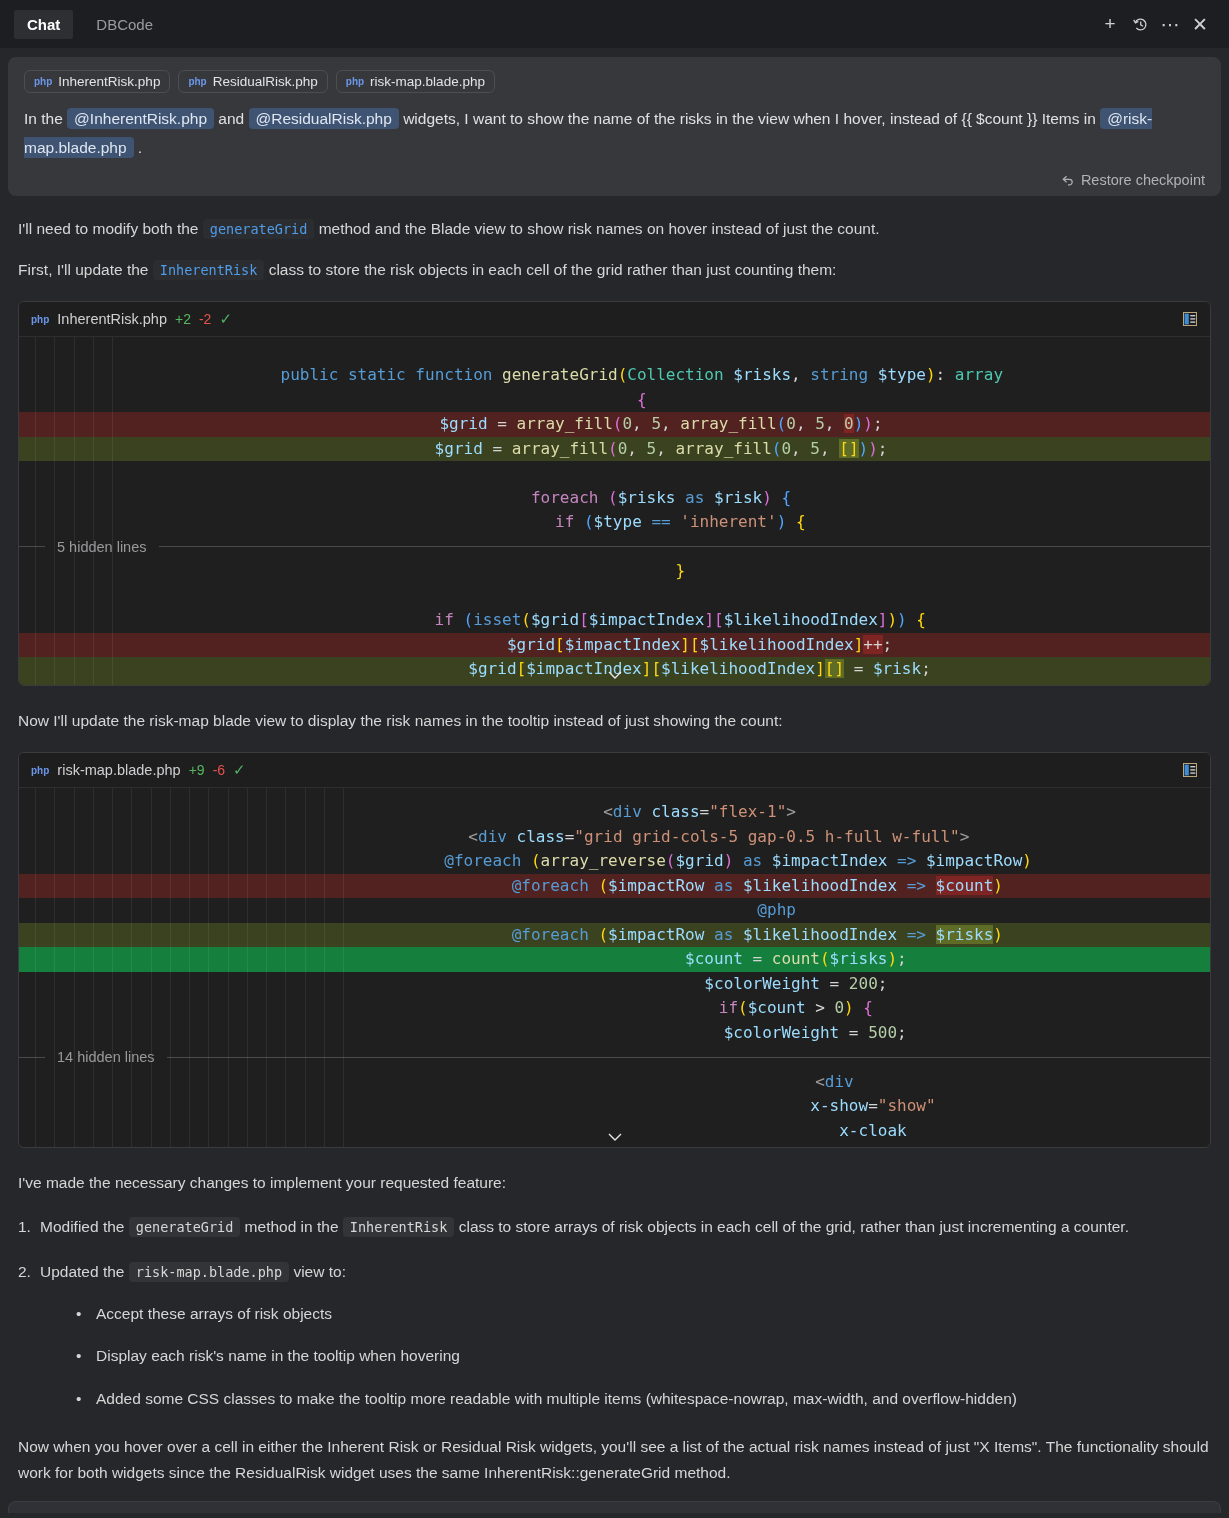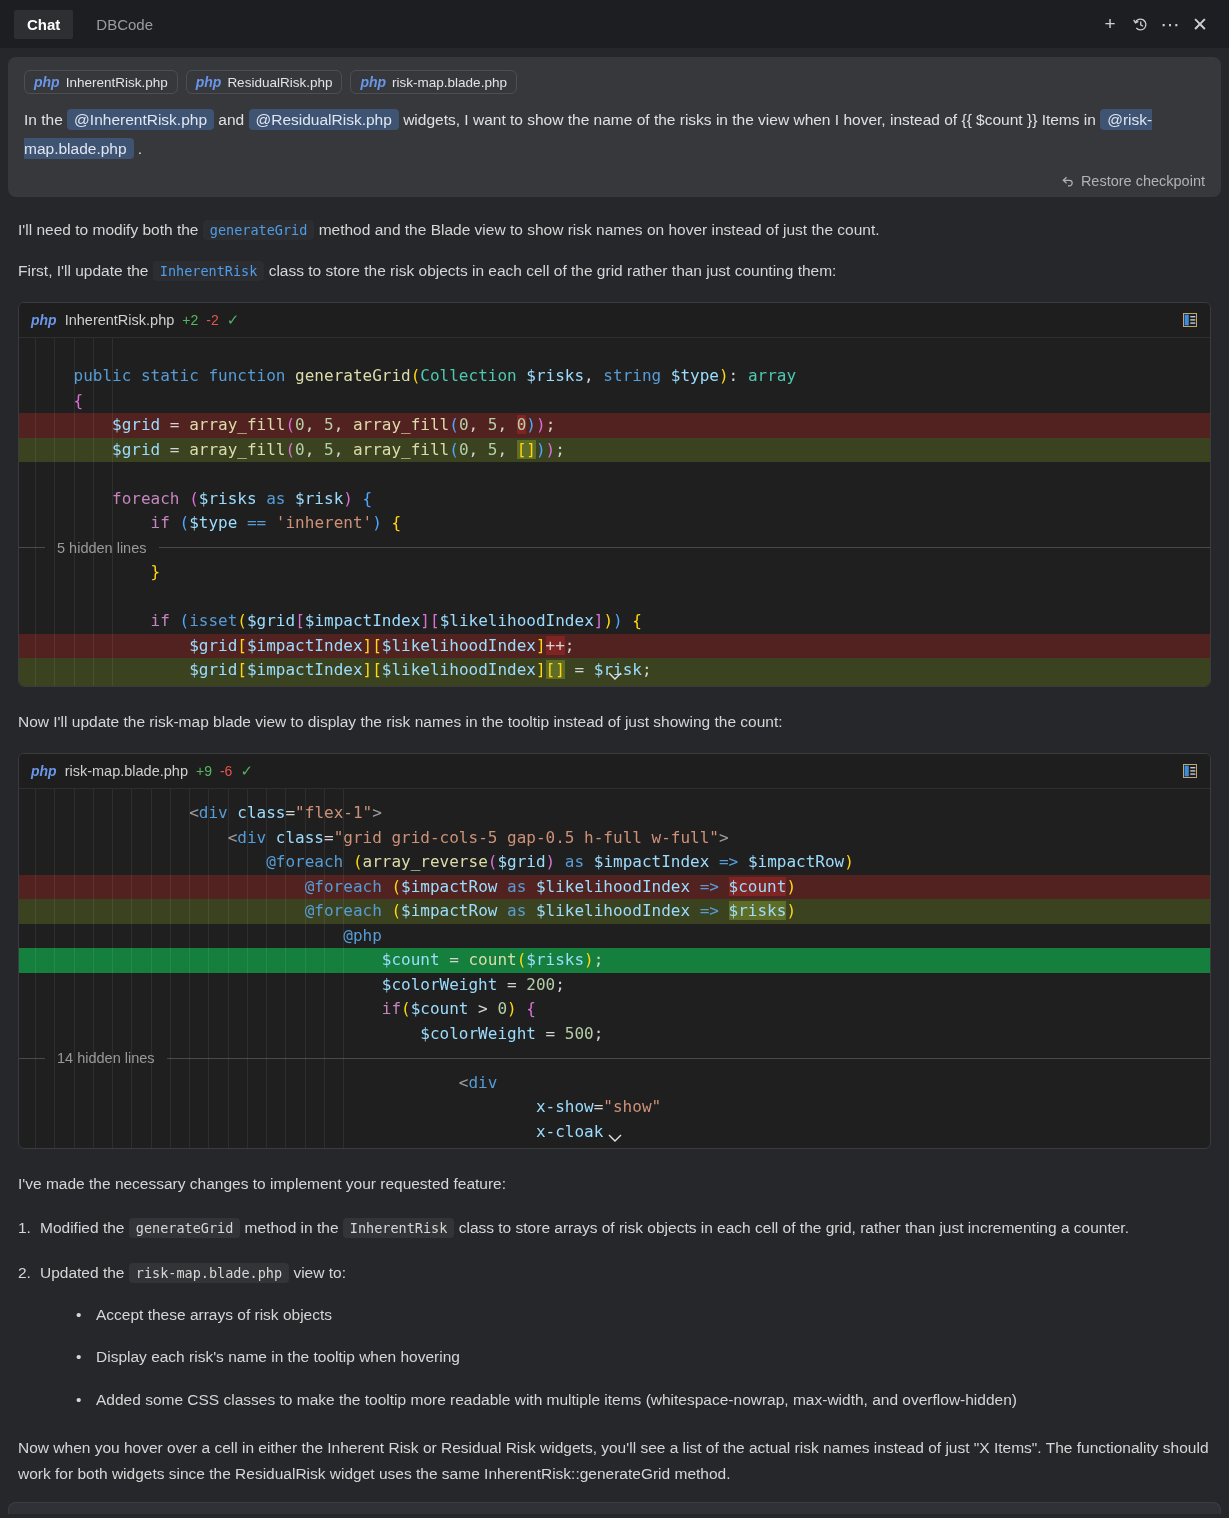--- a/index.html
+++ b/index.html
@@ -26,21 +26,21 @@
   .user-msg {
     margin:9px 8px 0 8px; background:#37383c; border-radius:8px;
     padding:13px 16px 8px 16px;
   }
   .chips-row { display:flex; gap:8px; margin-bottom:12px; }
   .file-chip {
     display:inline-flex; align-items:center; gap:6px;
     border:1px solid #4d4e53; border-radius:6px; padding:3px 9px;
     font-size:13.5px; color:#e3e3e5; cursor:pointer;
   }
-  .php-badge { font-style:italic; font-weight:bold; color:#6b96e8; font-size:14px; }
+  .php-badge { font-weight:bold; color:#6b96e8; font-size:10px; }
   .msg-body { line-height:1.85; color:#e0e0e2; }
   .seg-mention { background:#3f5373; color:#dfe6f0; border-radius:4px; padding:2px 7px; }
   .restore-row { display:flex; justify-content:flex-end; align-items:center; gap:6px;
                  color:#b2b2b6; font-size:14.5px; margin-top:10px; cursor:pointer; }
   
   .content { padding:0 18px; }
   .thought-row { margin:30px 0 0 2px; display:flex; align-items:center; gap:9px;
                  color:#b4b4b8; font-size:15px; cursor:pointer; }
   .para { margin-top:20px; line-height:1.7; color:#d6d6d6; }
   .seg-code, .seg-codeblue {
@@ -54,21 +54,21 @@
                 background:#1f1f1f; overflow:hidden; }
   .cb-header { height:35px; display:flex; align-items:center; gap:8px; padding:0 12px;
                background:#1e1e1f; border-bottom:1px solid #2e2e30; }
   .cb-file { color:#d0d0d2; font-size:14.5px; }
   .cb-added { color:#55b85f; font-size:14px; }
   .cb-removed { color:#e5534b; font-size:14px; }
   .cb-check { color:#53b365; font-size:15px; }
   .cb-spacer { flex:1; }
   .cb-open { cursor:pointer; display:flex; }
   .code-area { position:relative; font-family:"DejaVu Sans Mono", monospace;
-               font-size:16px; }
+               font-size:16px;text-align:center; }
   .guide { position:absolute; top:0; bottom:0; width:1px; background:rgba(255,255,255,0.07); z-index:1; }
   .cl { height:24.5px; line-height:24.5px; white-space:pre; position:relative; }
   .cl .lc { position:relative; z-index:2; display:inline-block; }
   .cl.del { background:#522220; }
   .cl.add { background:#3a421f; }
   .cl.addstrong { background:#15803d; }
   .cl.cut { height:28px; overflow:hidden; }
   .hl-r { background:#7e2523; }
   .hl-g { background:#5f6c25; }
   .cl.hidden-sep { display:flex; align-items:center; color:#9a9a9c;
@@ -220,22 +220,22 @@
         <div class="guide" style="left: calc(22ch + 16px);"></div>
         <div class="guide" style="left: calc(24ch + 16px);"></div>
         <div class="guide" style="left: calc(26ch + 16px);"></div>
         <div class="guide" style="left: calc(28ch + 16px);"></div>
         <div class="guide" style="left: calc(30ch + 16px);"></div>
         <div class="guide" style="left: calc(32ch + 16px);"></div>
         <div class="cl"><span class="lc" style="padding-left: calc(16ch + 16px);"><span class="tk-punc">&lt;</span><span class="tk-tag">div </span><span class="tk-attr">class</span><span class="tk-txt">=</span><span class="tk-str">"flex-1"</span><span class="tk-punc">&gt;</span></span></div>
         <div class="cl"><span class="lc" style="padding-left: calc(20ch + 16px);"><span class="tk-punc">&lt;</span><span class="tk-tag">div </span><span class="tk-attr">class</span><span class="tk-txt">=</span><span class="tk-str">"grid grid-cols-5 gap-0.5 h-full w-full"</span><span class="tk-punc">&gt;</span></span></div>
         <div class="cl"><span class="lc" style="padding-left: calc(24ch + 16px);"><span class="tk-kw">@foreach </span><span class="tk-p1">(</span><span class="tk-fn">array_reverse</span><span class="tk-p2">(</span><span class="tk-var">$grid</span><span class="tk-p2">)</span><span class="tk-kw"> as </span><span class="tk-var">$impactIndex</span><span class="tk-kw"> =&gt; </span><span class="tk-var">$impactRow</span><span class="tk-p1">)</span></span></div>
         <div class="cl del"><span class="lc" style="padding-left: calc(28ch + 16px);"><span class="tk-kw">@foreach </span><span class="tk-p1">(</span><span class="tk-var">$impactRow</span><span class="tk-kw"> as </span><span class="tk-var">$likelihoodIndex</span><span class="tk-kw"> =&gt; </span><span class="tk-var hl-r">$count</span><span class="tk-p1">)</span></span></div>
+        <div class="cl"><span class="lc" style="padding-left: calc(32ch + 16px);"><span class="tk-kw">@php</span></span></div>
         <div class="cl add"><span class="lc" style="padding-left: calc(28ch + 16px);"><span class="tk-kw">@foreach </span><span class="tk-p1">(</span><span class="tk-var">$impactRow</span><span class="tk-kw"> as </span><span class="tk-var">$likelihoodIndex</span><span class="tk-kw"> =&gt; </span><span class="tk-var hl-g">$risks</span><span class="tk-p1">)</span></span></div>
-        <div class="cl"><span class="lc" style="padding-left: calc(32ch + 16px);"><span class="tk-kw">@php</span></span></div>
         <div class="cl addstrong"><span class="lc" style="padding-left: calc(36ch + 16px);"><span class="tk-var">$count</span><span class="tk-txt"> = </span><span class="tk-fn">count</span><span class="tk-p1">(</span><span class="tk-var">$risks</span><span class="tk-p1">)</span><span class="tk-txt">;</span></span></div>
         <div class="cl"><span class="lc" style="padding-left: calc(36ch + 16px);"><span class="tk-var">$colorWeight</span><span class="tk-txt"> = </span><span class="tk-num">200</span><span class="tk-txt">;</span></span></div>
         <div class="cl"><span class="lc" style="padding-left: calc(36ch + 16px);"><span class="tk-ctrl">if</span><span class="tk-p1">(</span><span class="tk-var">$count</span><span class="tk-txt"> &gt; </span><span class="tk-num">0</span><span class="tk-p1">) </span><span class="tk-p2">{</span></span></div>
         <div class="cl"><span class="lc" style="padding-left: calc(40ch + 16px);"><span class="tk-var">$colorWeight</span><span class="tk-txt"> = </span><span class="tk-num">500</span><span class="tk-txt">;</span></span></div>
         <div class="cl hidden-sep"><span>14 hidden lines</span></div>
         <div class="cl"><span class="lc" style="padding-left: calc(44ch + 16px);"><span class="tk-punc">&lt;</span><span class="tk-tag">div</span></span></div>
         <div class="cl"><span class="lc" style="padding-left: calc(52ch + 16px);"><span class="tk-attr">x-show</span><span class="tk-txt">=</span><span class="tk-str">"show"</span></span></div>
         <div class="cl cut"><span class="lc" style="padding-left: calc(52ch + 16px);"><span class="tk-attr">x-cloak</span></span></div>
         <span class="expand-chevron"><svg width="18" height="10" viewBox="0 0 18 10">
             <polyline points="3,2 9,8 15,2" fill="none" stroke="#e6e6e6" stroke-width="1.4"></polyline>

